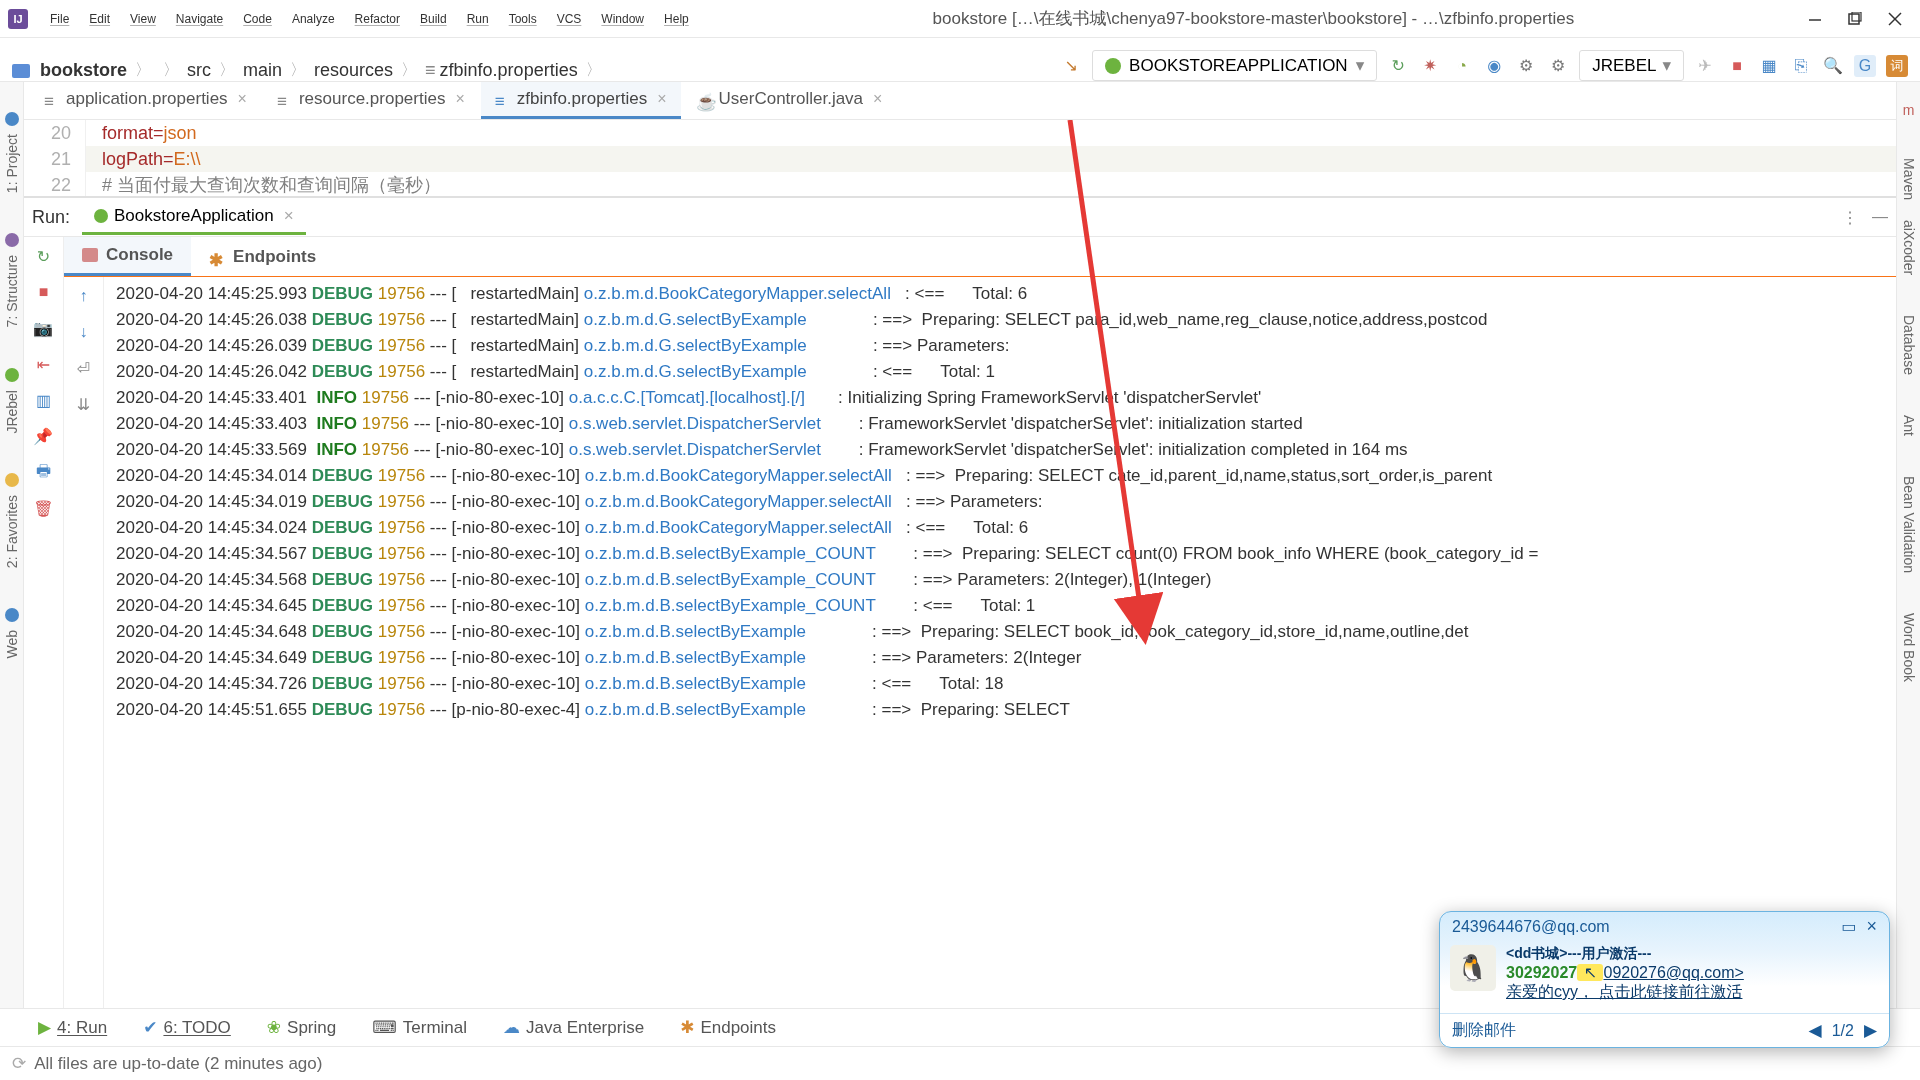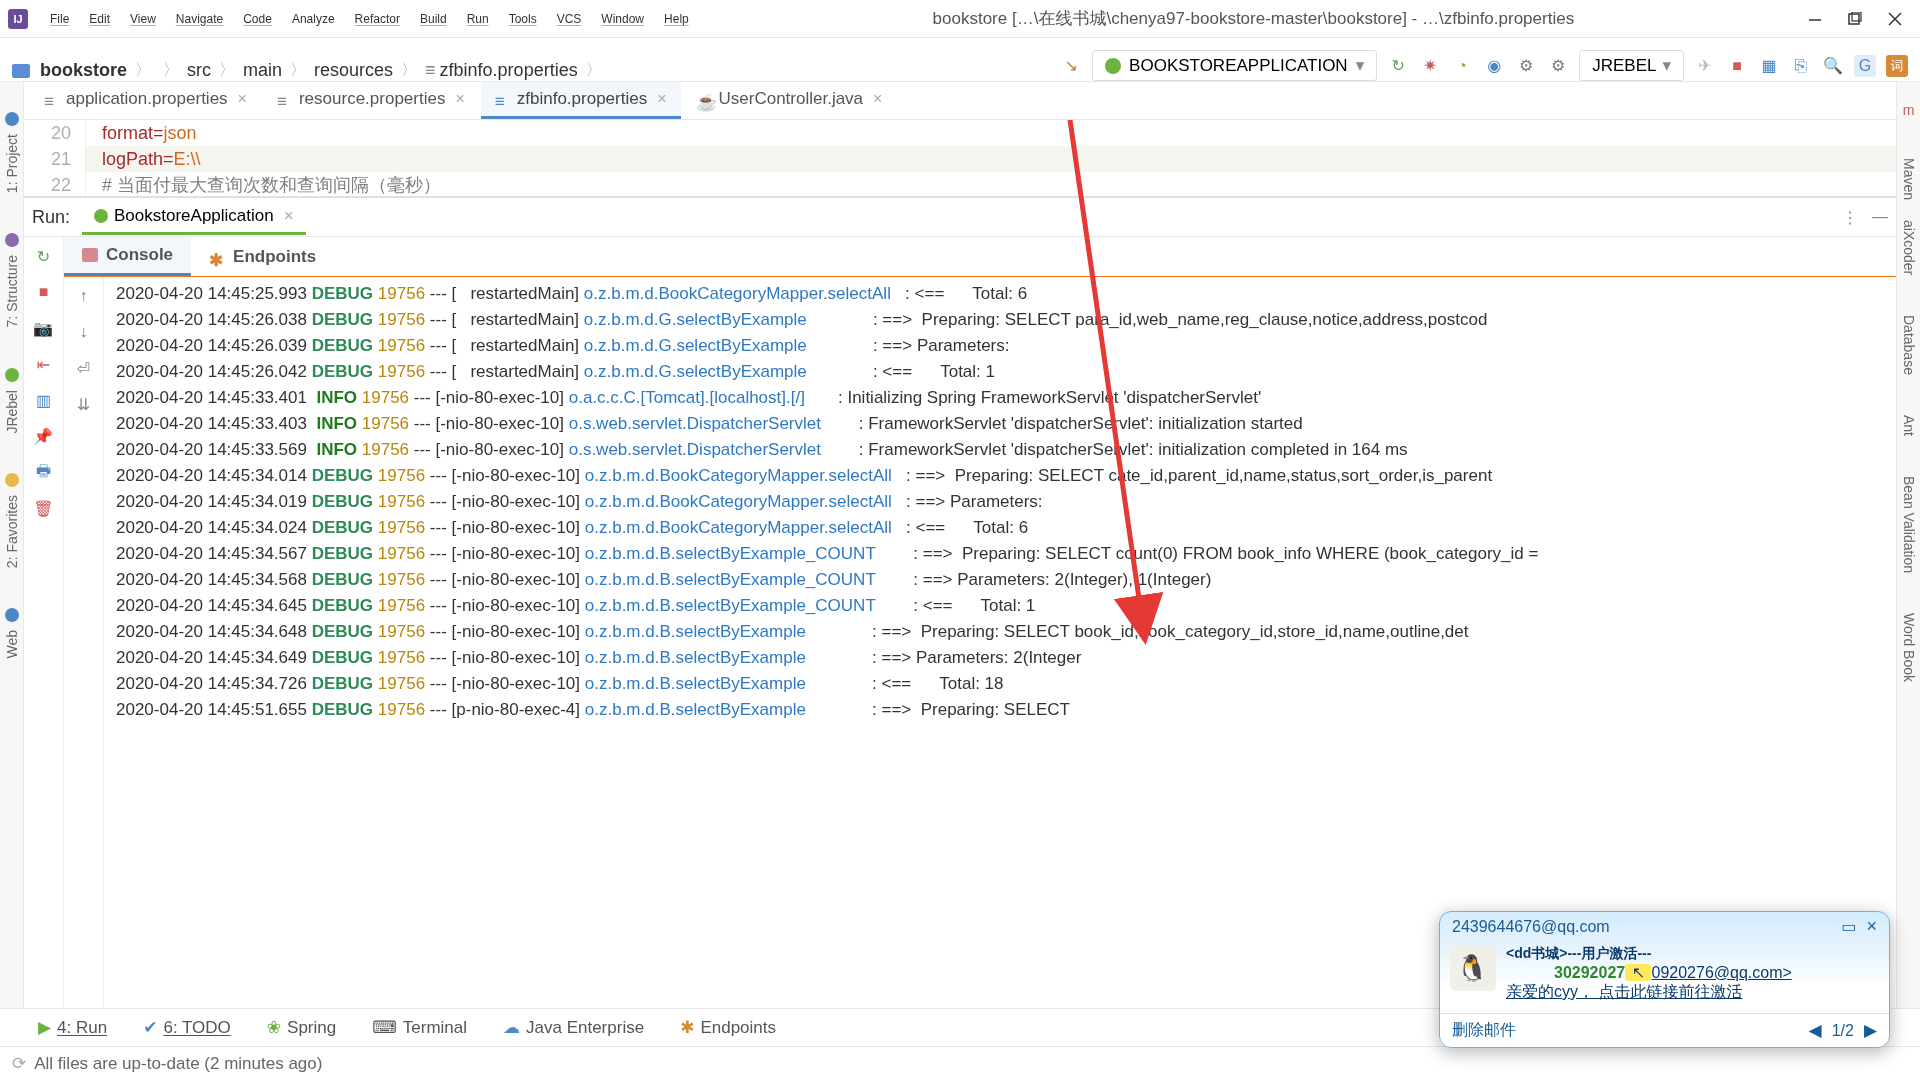--- a/index.html
+++ b/index.html
@@ -91,21 +91,21 @@
 
 
 .mail-popup { position: absolute; right: 30px; bottom: 32px; width: 451px; background: linear-gradient(#d4ecfc, #e8f4fd 30%, #fff 55%); border: 1px solid #6bb3e0; border-radius: 12px; box-shadow: 0 4px 18px rgba(0,0,0,0.3); font-size: 16px; }
 .mail-head { display: flex; align-items: center; padding: 4px 8px 2px 12px; }
 .mail-from { color: #1a5a96; flex: 1; }
 .mail-close { color: #1a5a96; cursor: pointer; font-size: 18px; padding: 0 4px; }
 .mail-body { display: flex; padding: 6px 10px 10px 10px; gap: 10px; }
 .mail-avatar { width: 46px; height: 46px; border-radius: 5px; background: #f0f0e8; display: flex; align-items: center; justify-content: center; font-size: 26px; }
 .mail-content { flex: 1; overflow: hidden; }
 .mail-title { font-weight: bold; color: #0a3a6a; font-size: 14px; white-space: nowrap; }
-.mail-line2 { color: #0a3a6a; margin-left: 48px; }
+.mail-line2 { color: #0a3a6a; }
 .mail-sender { color: #2a8a2a; font-weight: bold; }
 .mail-hl { background: #ffe85c; border-radius: 3px; padding: 0 2px; }
 .mail-link { color: #0a3a6a; text-decoration: underline; }
 .mail-foot { border-top: 1px solid #cde4f5; padding: 6px 12px; display: flex; align-items: center; }
 .mail-del { color: #1a5a96; cursor: pointer; }
 .mail-pager { margin-left: auto; display: flex; align-items: center; gap: 10px; color: #1a5a96; }
 .pager-btn { cursor: pointer; font-size: 17px; }
 
 </style>
 </head>

